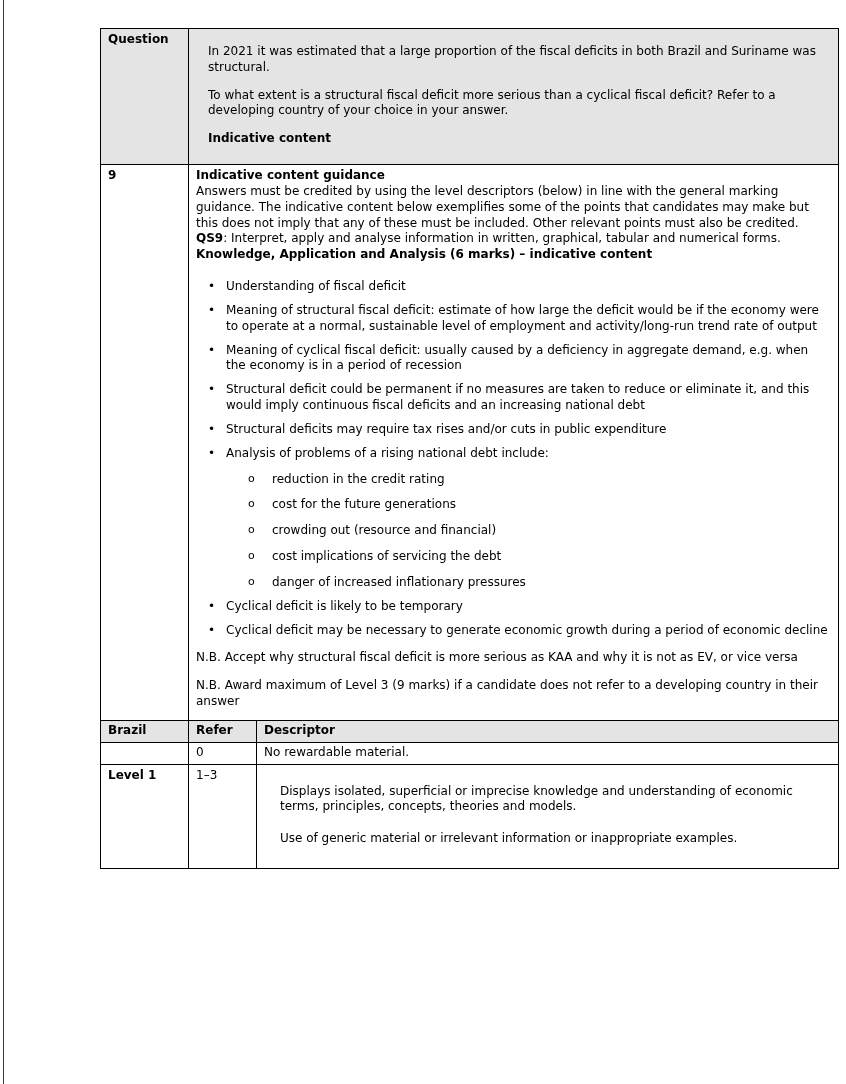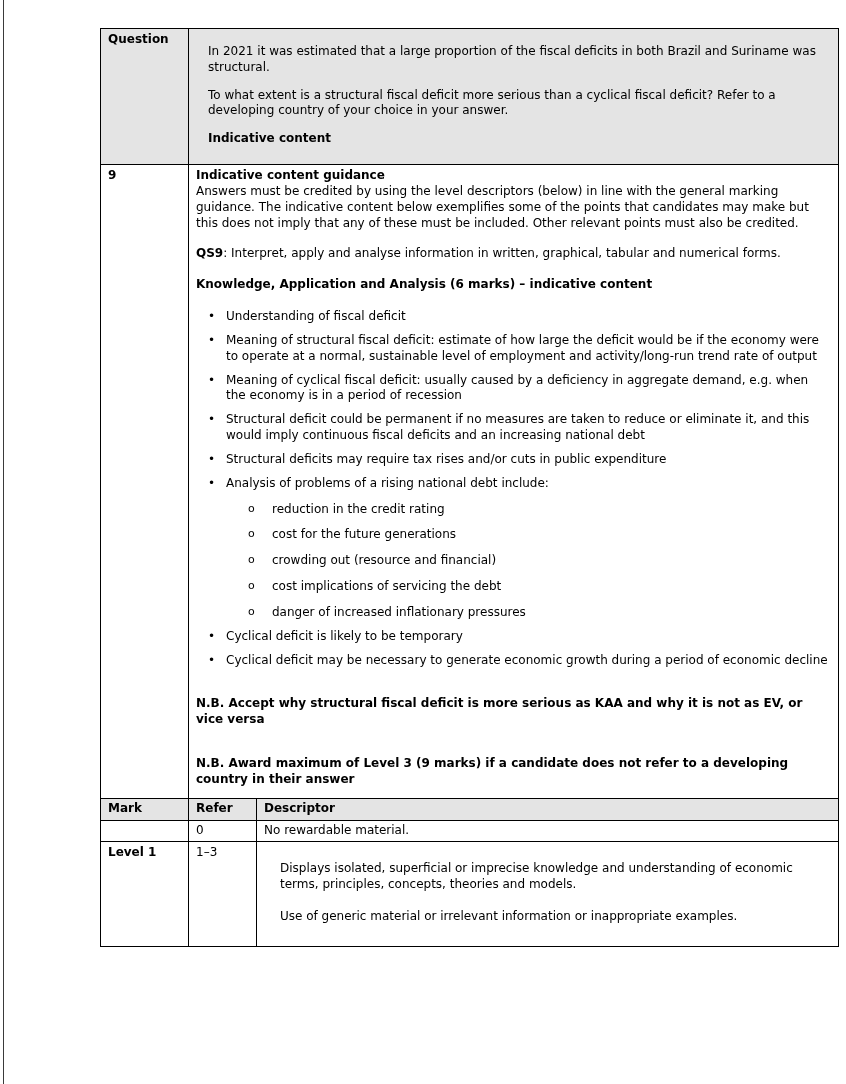--- a/index.html
+++ b/index.html
@@ -9,29 +9,29 @@
     font-family:"DejaVu Sans","Liberation Sans",sans-serif;
     font-size:12px; color:#000; -webkit-font-smoothing:antialiased;
   }
   .left-rule { position:absolute; left:3px; top:0; width:1px; height:1084px; background:#3a3a3a; }
   table.ms { position:absolute; left:100px; top:28px; width:739px; border-collapse:collapse; table-layout:fixed; }
   table.ms td { border:1px solid #000; vertical-align:top; padding:3px 7px 5px 7px; line-height:1.32; }
   col.c1 { width:88px; } col.c2 { width:68px; } col.c3 { width:auto; }
   .gray { background:#e4e4e4; }
   .b { font-weight:bold; }
   .q-cell p { margin:12px; }
-  .mt { margin-top:15px; }
+  .mt { }
   .content-cell { padding-bottom:10px !important; }
   .list { margin-top:16px; }
   .li { display:flex; margin:8px 0 0 12px; }
   .li .lm { flex:0 0 18px; }
   .li.sub { margin:10px 0 0 52px; }
   .li.sub .lm { flex:0 0 24px; font-size:11px; }
   .lt { flex:1 1 auto; }
-  .nb { margin-top:28px; font-weight:bold; }
+  .nb { margin-top:12px; font-weight:normal; }
   .hdr-cell { font-weight:bold; padding-top:2px !important; padding-bottom:3px !important; }
   .slim { padding-top:2px !important; padding-bottom:3px !important; }
   .desc p { margin:16px; }
 </style>
 </head>
 <body>
 
 <div class="left-rule"></div>
 
 <table class="ms">
@@ -115,21 +115,21 @@
               <span class="lt">Cyclical deficit may be necessary to generate economic growth during a period of economic decline</span>
             </div>
       </div>
 
       <p class="nb">N.B. Accept why structural fiscal deficit is more serious as KAA and why it is not as EV, or vice versa</p>
       <p class="nb">N.B. Award maximum of Level 3 (9 marks) if a candidate does not refer to a developing country in their answer</p>
     </td>
   </tr>
 
   <tr>
-    <td class="gray hdr-cell">Mark</td>
+    <td class="gray hdr-cell">Brazil</td>
     <td class="gray hdr-cell">Refer</td>
     <td class="gray hdr-cell">Descriptor</td>
   </tr>
 
   <tr>
     <td class="slim"></td>
     <td class="slim">0</td>
     <td class="slim">No rewardable material.</td>
   </tr>
 

